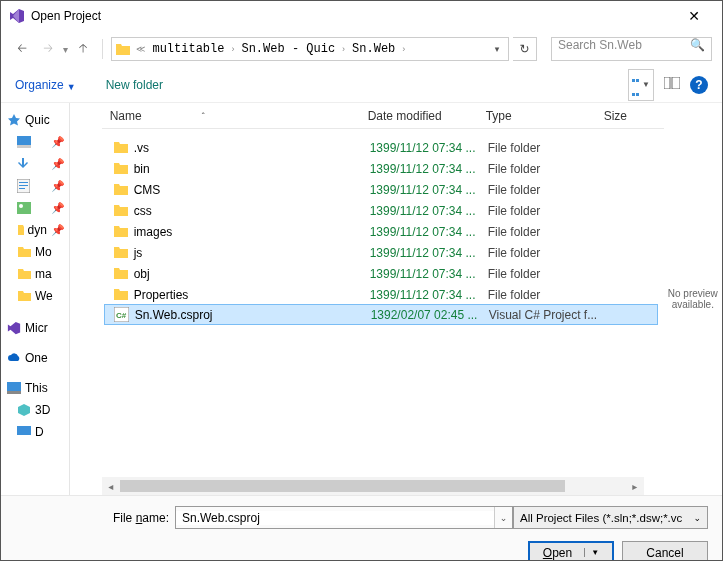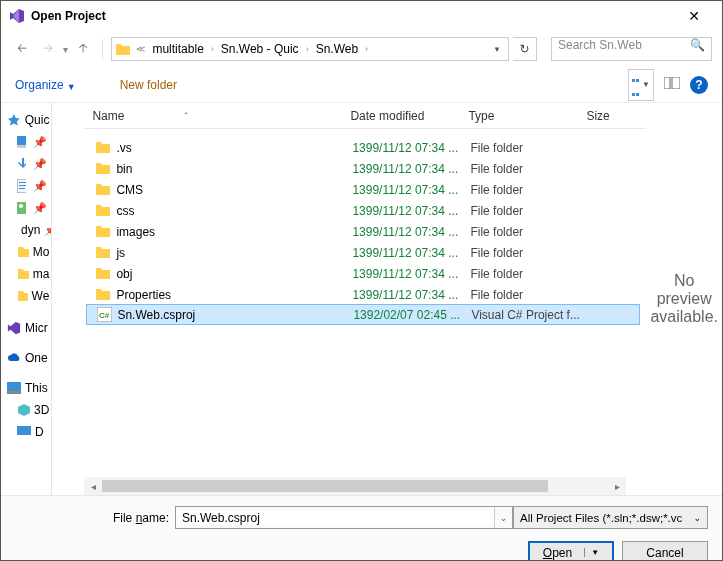--- a/index.html
+++ b/index.html
@@ -1,36 +1,36 @@
 <!DOCTYPE html>
 <html><head>
 <meta charset="utf-8">
 <style>
   * { box-sizing: border-box; margin: 0; padding: 0; font-family: "Segoe UI", Arial, sans-serif; }
   body { width: 723px; height: 561px; background: #fff; border: 1px solid #555; font-size: 12px; color: #000; overflow: hidden; }
   .titlebar { height: 30px; display: flex; align-items: center; padding: 0 8px; }
   .titlebar .vs-icon { width: 16px; height: 16px; margin-right: 6px; }
-  .titlebar .title { font-size: 12px; flex: 1; font-weight: bold; }
+  .titlebar .title { font-size: 12px; flex: 1; }
   .titlebar .close { font-size: 14px; width: 40px; text-align: center; cursor: default; }
   .navbar { height: 36px; display: flex; align-items: center; padding: 0 10px; gap: 4px; }
   .nav-arrow { width: 22px; height: 22px; display:flex; align-items:center; justify-content:center; color:#555; }
   .nav-arrow.dim { color:#bbb; }
   .chev { font-size:10px; color:#888; }
   .up-arrow { width:22px; text-align:center; color:#555; }
   .sep { width:1px; height:20px; background:#ddd; margin:0 4px; }
   .addr { flex:1; height:24px; border:1px solid #ccc; display:flex; align-items:center; padding:0 2px; gap:2px; }
   .addr .folder-glyph { width:18px; display:flex; justify-content:center; }
-  .addr .crumb { padding:0 3px; }
+  .addr .crumb { padding:0 3px;font-family:Liberation Mono, monospace; }
   .addr .ch { color:#888; font-size:9px; padding:0 2px; }
   .addr-drop { width:18px; text-align:center; color:#555; font-size:9px; }
   .refresh { width:24px; height:24px; border:1px solid #ccc; border-left:none; display:flex; align-items:center; justify-content:center; color:#444; }
   .search { width:161px; height:24px; border:1px solid #ccc; margin-left:10px; display:flex; padding:0 6px; color:#888; justify-content:space-between; }
   .toolbar { height:36px; display:flex; align-items:center; padding:0 14px; border-bottom:1px solid #eee; }
   .org { color:#15c; display:flex; align-items:flex-end; gap:3px; }
-  .newf { color:#a16207; margin-left:44px; }
+  .newf { color:#0f766e; margin-left:30px; }
   .tb-spacer { flex:1; }
   .tb-right { display:flex; align-items:center; gap:10px; color:#555; }
   .help { width:18px; height:18px; border-radius:50%; background:#0a63c4; color:#fff; display:flex; align-items:center; justify-content:center; font-weight:bold; font-size:12px; }
   .main { display:flex; height: 392px; }
   .tree { width:92px; border-right:1px solid #e5e5e5; padding:6px 2px 6px 6px; overflow:hidden; }
   .tree-row { display:flex; align-items:center; height:22px; gap:4px; white-space:nowrap; font-size:12px; }
   .tree-row .pin { color:#777; font-size:11px; margin-left:auto; margin-right:2px; }
   .file-area { flex:1; display:flex; flex-direction:column; position:relative;margin-left:32px; }
   .cols { display:flex; height:26px; border-bottom:1px solid #e8e8e8; align-items:center; padding-left:8px; color:#333; }
   .col-name { width:258px; display:flex; align-items:center; gap:60px; }
@@ -38,21 +38,21 @@
   .col-date { width:118px; }
   .col-type { width:118px; }
   .col-size { width:60px; }
   .rows { padding:8px 0 0 0; }
   .row { display:flex; align-items:center; height:21px; padding-left:10px; }
   .row .ic { width:18px; display:flex; justify-content:center; }
   .row .nm { width:240px; padding-left:4px; }
   .row .dt { width:118px; color:#15803d; }
   .row .tp { width:118px; color:#444; }
   .row.selected { background:#cde8ff; border:1px solid #7abdf5; margin:-1px 6px -1px 2px; padding-left:8px; }
-  .preview { width:78px; border-left:none; display:flex; align-items:center; justify-content:center; text-align:center; color:#666; font-size:16px; padding:0 4px; }
+  .preview { width:78px; border-left:none; display:flex; align-items:center; justify-content:center; text-align:center; color:#666; font-size:10px; padding:0 4px; }
   .hscroll { position:absolute; bottom:0; left:0; right:20px; height:18px; background:#f3f3f3; display:flex; align-items:center; }
   .hscroll .lft, .hscroll .rgt { width:18px; text-align:center; color:#777; font-size:10px; }
   .hscroll .track { flex:1; position:relative; height:12px; }
   .hscroll .thumb { position:absolute; left:0; width:88%; height:12px; background:#ccc; }
   .bottom { border-top:1px solid #e8e8e8; background:#fafafa; padding:10px 14px 14px 14px; }
   .row-bottom { display:flex; align-items:center; gap:0; margin-bottom:12px; }
   .lbl { width:160px; text-align:right; padding-right:6px; }
   .lbl u { text-decoration:underline; }
   .fname { flex:1; height:23px; border:1px solid #999; display:flex; align-items:center; }
   .fname-input { flex:1; border:none; outline:none; padding:0 6px; font-size:12px; }

